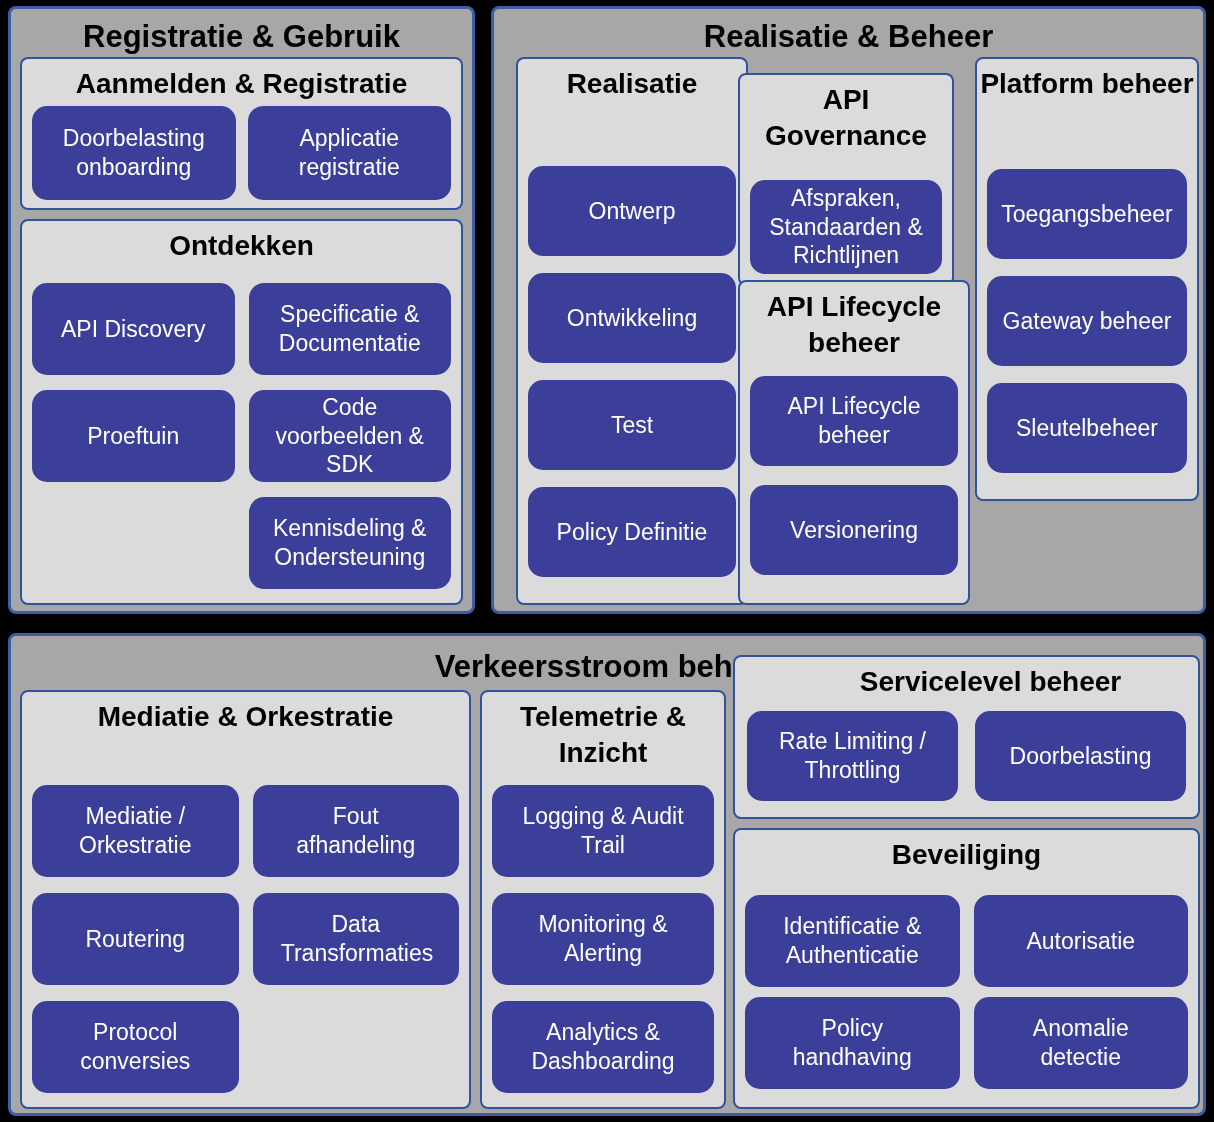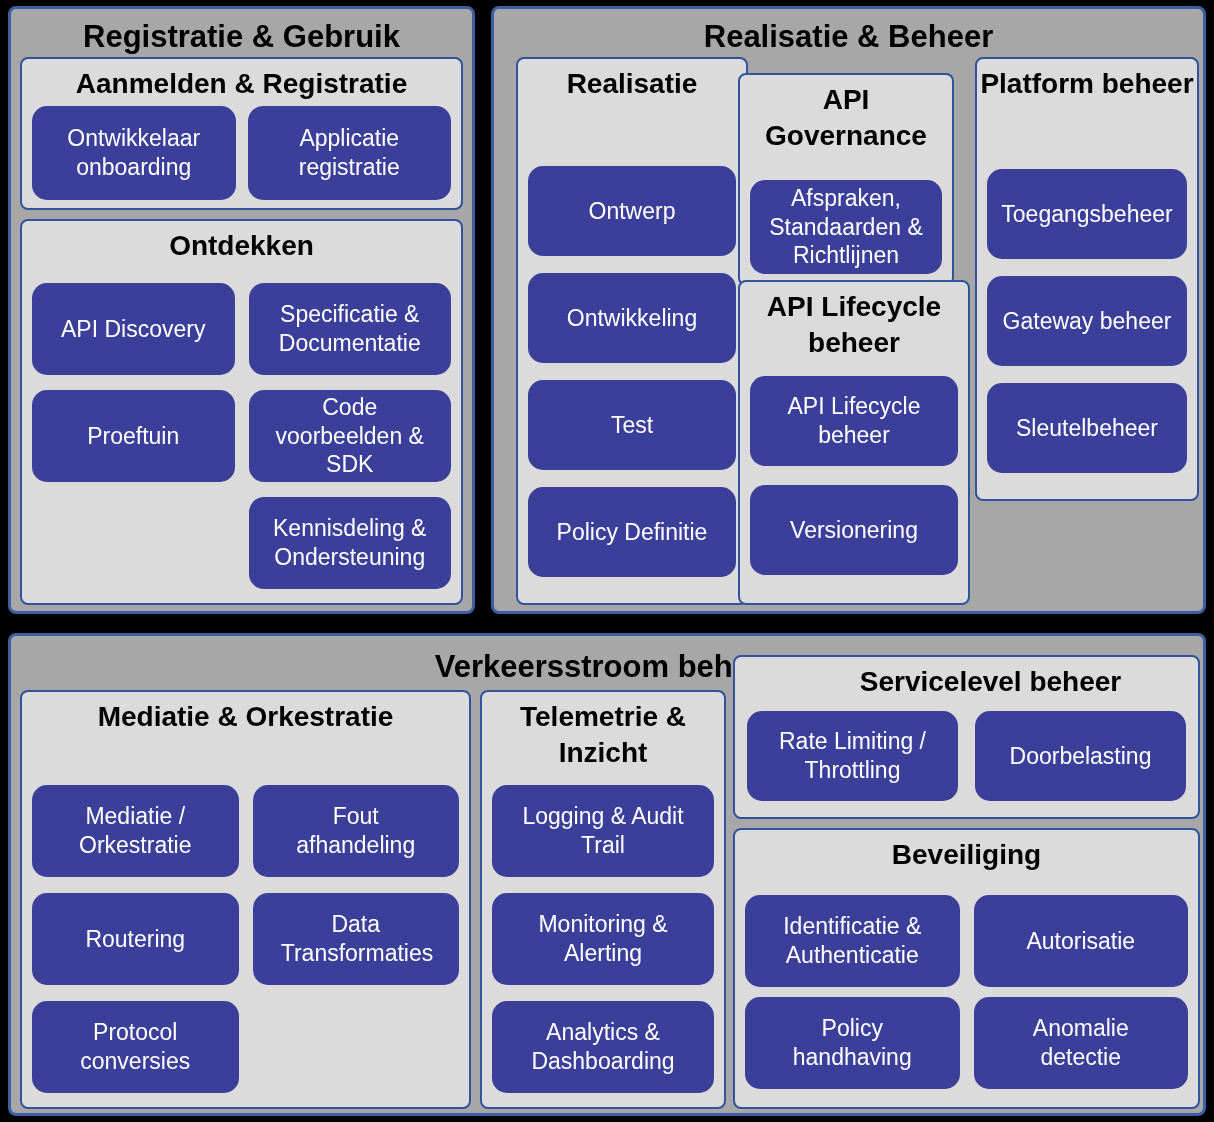--- a/index.html
+++ b/index.html
@@ -72,21 +72,21 @@
 </head>
 <body>
 
 <div class="panel panel-a">
   <div class="panel-title">Registratie &amp; Gebruik</div>
 
   <div class="section secA1">
     <div class="section-title">Aanmelden &amp; Registratie</div>
     <div class="boxes-row rowA1">
       <div class="box">
-          <span>Ontwikkelaar onboarding</span>
+          <span>Doorbelasting onboarding</span>
         </div>
       <div class="box">
           <span>Applicatie registratie</span>
         </div>
     </div>
   </div>
 
   <div class="section secA2">
     <div class="section-title">Ontdekken</div>
     <div class="boxes-grid gridA2">

